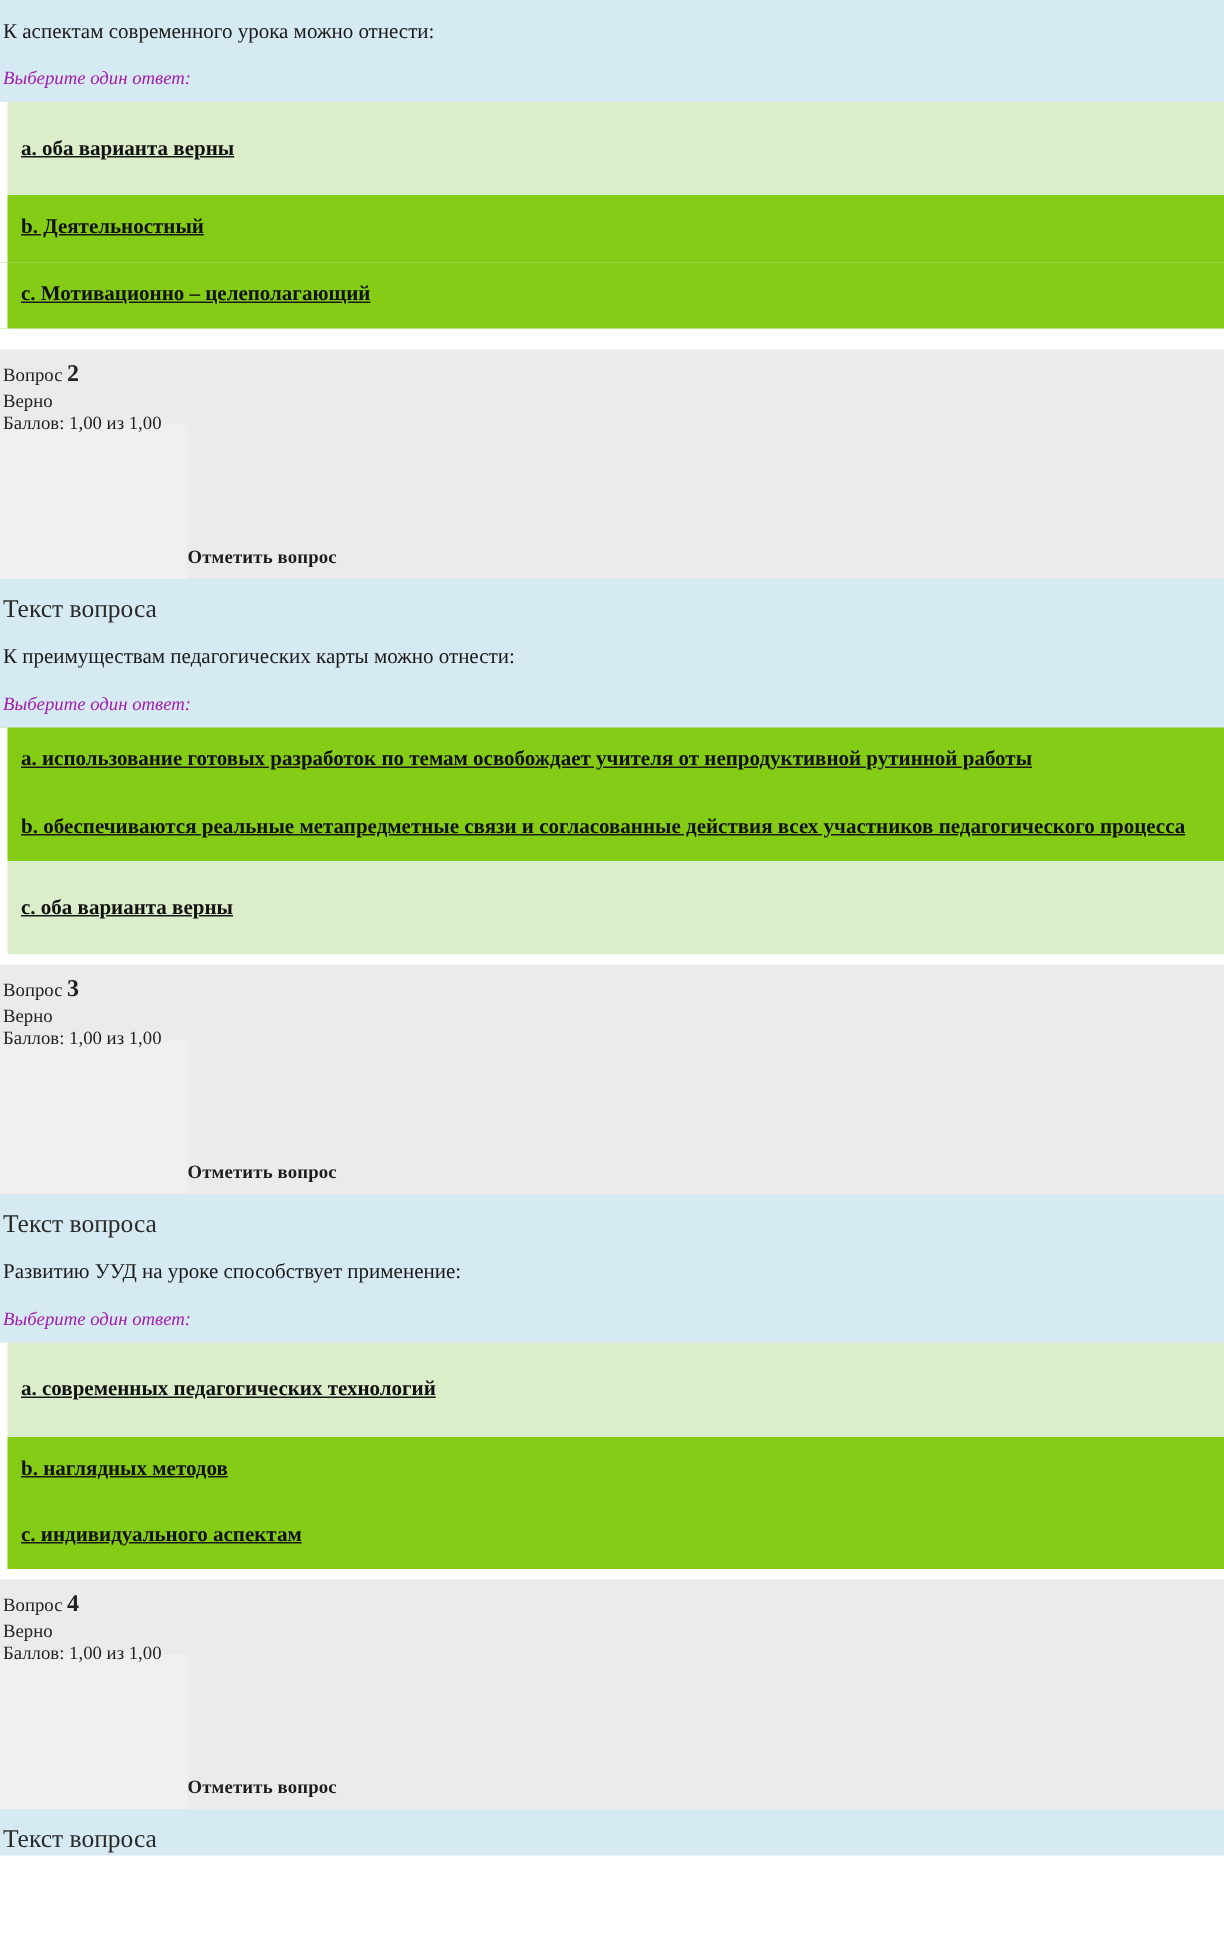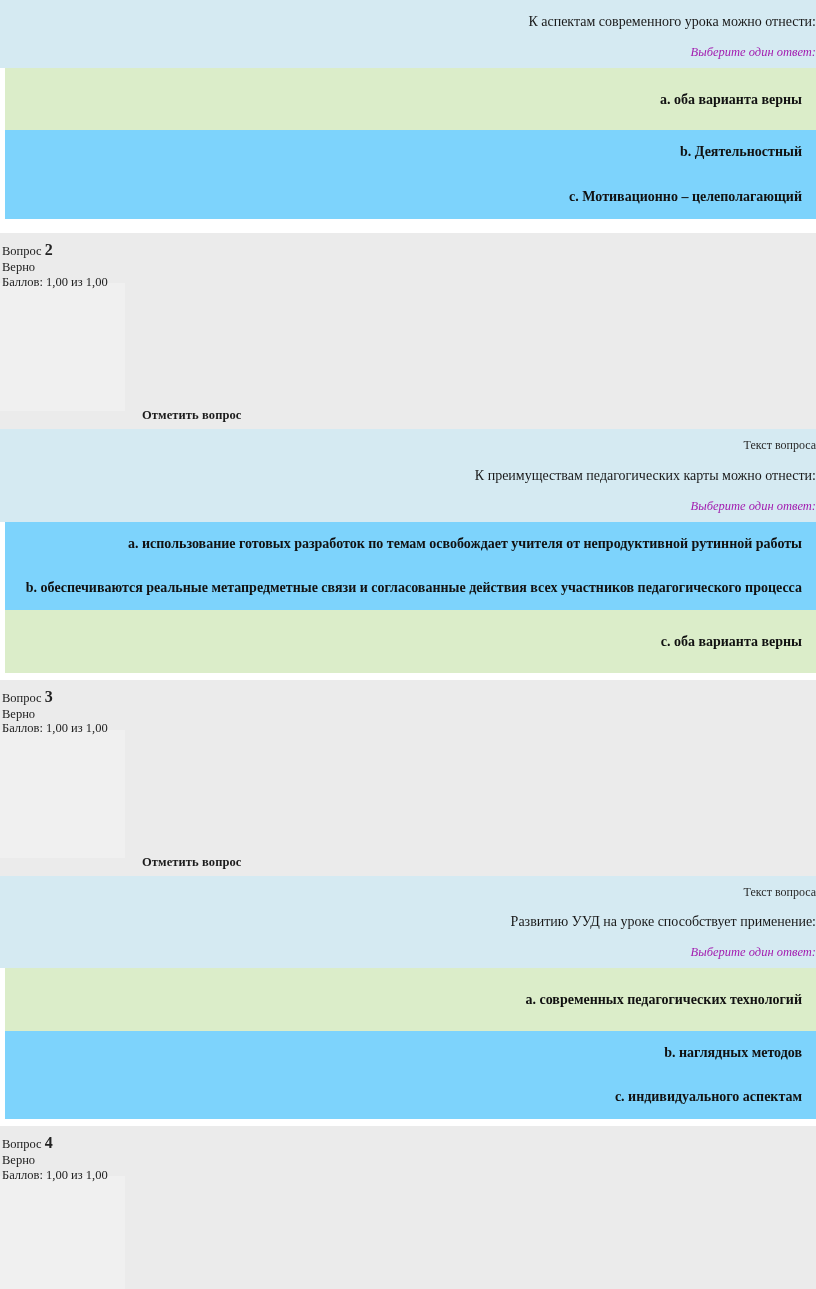--- a/index.html
+++ b/index.html
@@ -20,21 +20,21 @@
   .page {
     width: 816px;
     position: relative;
   }
 
   
   .qinfo {
     position: relative;
     background: #ebebeb;
     padding: 0;
-    height: 196px;
+    height: 153px;
     box-sizing: border-box;
     overflow: hidden;
   }
   .qinfo-inner-box {
     position: absolute;
     left: 0;
     top: 50px;
     width: 125px;
     height: 128px;
     background: #f0f0f0;
@@ -60,65 +60,63 @@
     position: absolute;
     left: 125px;
     bottom: 6px;
     z-index: 2;
   }
   .flag-label {
     font-size: 12.5px;
     font-weight: bold;
     color: #1c1c1c;
     letter-spacing: .1px;
-    margin-left: 17px;
   }
 
   
   .qcontent {
     background: #d5eaf2;
     width: 816px;
     position: relative;
     padding: 0;
-    text-align: right;
   }
   .qtext-label {
-    font-size: 12px;
+    font-size: 17px;
     color: #2a2a2a;
     padding: 9px 0 0 2px;
     line-height: 1.3;
   }
   .qtext-body {
     font-size: 14px;
     color: #1a1a1a;
     padding: 13px 0 12px 2px;
     line-height: 1.35;
   }
   .answer-prompt {
     font-size: 12.5px;
     font-style: italic;
     color: #a21caf;
     padding: 0 0 8px 2px;
     line-height: 1.3;
   }
 
   
-  .answers { position: relative; }
+  .answers { position: relative; text-decoration: underline; }
   .answer {
     position: relative;
     width: 816px;
     box-sizing: border-box;
     padding: 12px 14px 12px 14px;
     font-size: 14px;
     font-weight: bold;
     color: #111;
     line-height: 1.45;
   }
   .answer.correct { background: #dbedc9; }
-  .answer.plain   { background: #7dd3fc; }
+  .answer.plain   { background: #84cc16; }
   .answer::before {
     content: "";
     position: absolute;
     left: 0;
     top: 0;
     bottom: 0;
     width: 5px;
     background: #ffffff;
   }
   .answer.tall { padding-top: 22px; padding-bottom: 20px; }

